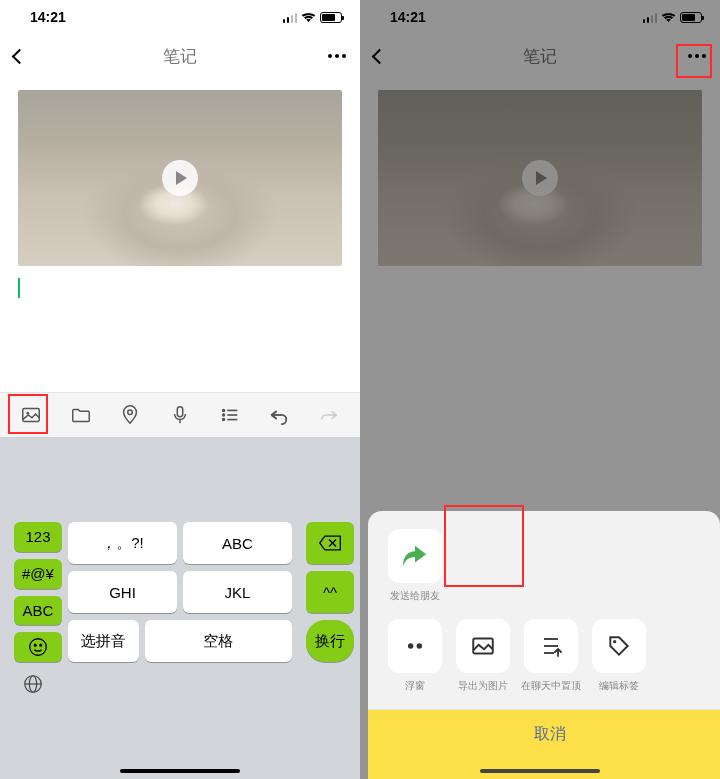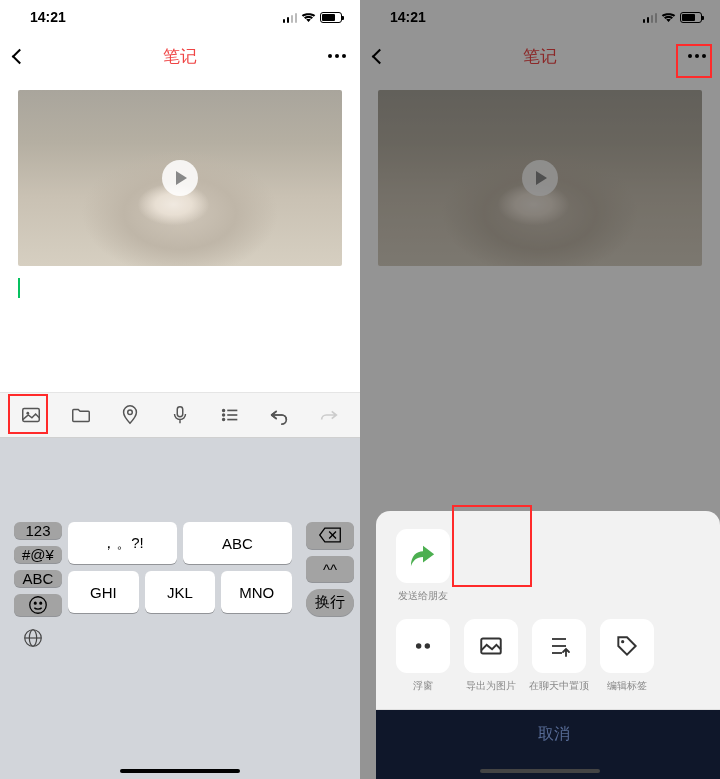--- a/index.html
+++ b/index.html
@@ -55,21 +55,21 @@
   .nav {
     height: 44px;
     display: flex;
     align-items: center;
     justify-content: space-between;
     padding: 0 14px;
   }
   .nav-title {
     font-size: 17px;
     font-weight: 500;
-    color: #ef4444;
+    color: #737373;
   }
   .nav-left, .nav-right { width: 40px; display:flex; align-items:center; }
   .nav-right { justify-content:flex-end; }
   .back-chevron { width:11px;height:11px;border-left:2px solid #000;border-bottom:2px solid #000;transform:rotate(45deg); }
   .more-dots { display:flex; gap:3px; }
   .more-dots span { width:4px;height:4px;background:#000;border-radius:50%; }
 
   
   .content { padding: 12px 18px 0 18px; }
   .video-thumb {
@@ -144,42 +144,42 @@
   .key {
     flex:1;
     height: 42px;
     background:#fff;
     border-radius:6px;
     box-shadow: 0 1px 0 rgba(0,0,0,0.3);
     display:flex;align-items:center;justify-content:center;
     font-size:15px;
     color:#000;
   }
-  .key.gray { background:#a3a3a3; color:#000;margin-left:8px; }
+  .key.gray { background:#84cc16; color:#000;margin-left:8px; }
   .key.tall { height: 91px; border-radius: 19px; }
   .kb-main { display:flex; gap:6px; }
   .kb-main-left { flex: 0 0 56px; display:flex; flex-direction:column; gap:7px;}
   .kb-main-mid { flex:1; display:flex; flex-direction:column; gap:7px; }
   .kb-mid-row { display:flex; gap:6px; }
   .kb-mid-row .key { flex:1; }
   .kb-main-right { flex:0 0 56px; display:flex; flex-direction:column; gap:7px; }
   .globe {
     height: 44px;
     display:flex; align-items:center; padding-left:22px;
   }
 
   
   .dim {
     position:absolute; inset:0;
     background: rgba(0,0,0,0.42);
   }
 
   
   .sheet {
-    position:absolute; left:16px; right:0; bottom:0;
+    position:absolute; left:8px; right:0; bottom:0;
     background:#f2f2f2;
     border-top-left-radius:14px;
     border-top-right-radius:14px;
     padding-top: 18px;
   }
   .sheet-row {
     display:flex; gap:10px;
     padding: 0 18px 16px 18px;
   }
   .sheet-item {
@@ -189,21 +189,21 @@
   .sheet-box {
     width:54px; height:54px;
     background:#fff; border-radius:11px;
     display:flex;align-items:center;justify-content:center;
   }
   .sheet-label {
     font-size:10px; color:#888; text-align:center; white-space:nowrap;
   }
   .sheet-cancel {
     border-top:1px solid #e0e0e0;
-    background:#0f172a;
+    background:#fde047;
     text-align:center;
     padding: 14px 0 34px 12px;
     font-size:16px;
     color:#576b95;
   }
   .home-indicator {
     position:absolute; bottom:6px; left:50%; transform:translateX(-50%);
     width:120px; height:4px; border-radius:2px; background:#000;
   }
   .phone-right .home-indicator { background:#444; }
@@ -333,21 +333,24 @@
             </div>
           </div>
           <div class="kb-main-mid">
             <div class="kb-mid-row">
               <div class="key">，。?!</div>
               <div class="key">ABC</div>
             </div>
             <div class="kb-mid-row">
               <div class="key">GHI</div>
               <div class="key">JKL</div>
-              <div class="key">MNO</div>
+            </div>
+            <div class="kb-mid-row">
+              <div class="key" style="flex:0 0 calc(33.33% - 4px)">选拼音</div>
+              <div class="key" style="flex:1">空格</div>
             </div>
           </div>
           <div class="kb-main-right">
             <div class="key gray">
               <svg width="24" height="18" viewBox="0 0 28 20" fill="none" stroke="#000" stroke-width="1.5">
                   <path d="M8 2 L26 2 L26 18 L8 18 L2 10 Z"></path>
                   <line x1="13" y1="6" x2="21" y2="14"></line>
                   <line x1="21" y1="6" x2="13" y2="14"></line>
                 </svg>
             </div>

